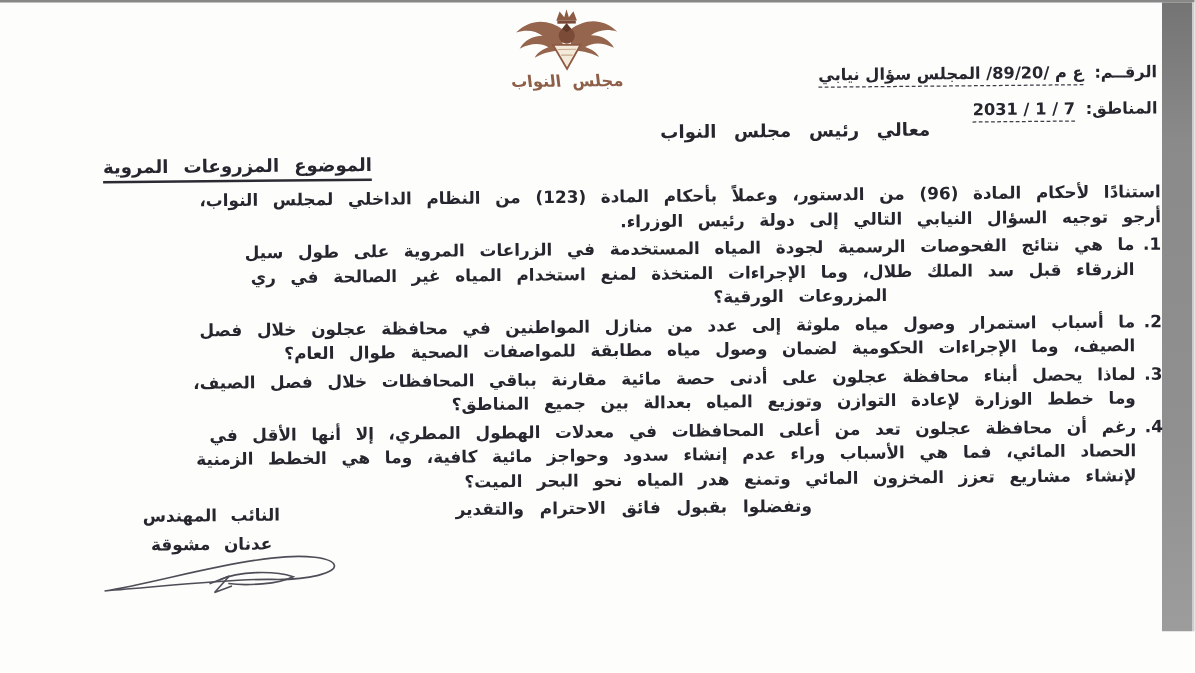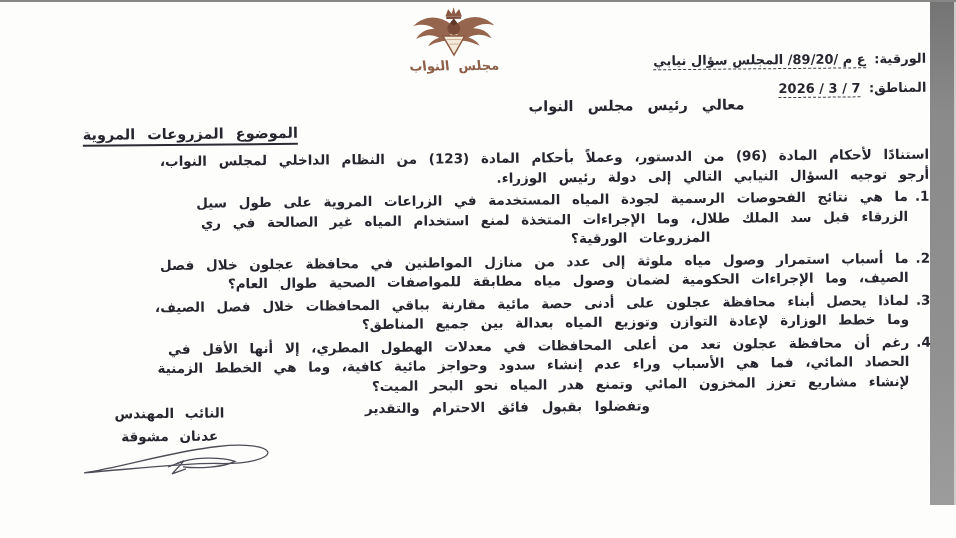--- a/index.html
+++ b/index.html
@@ -70,26 +70,26 @@
         <path d="M46,19 L50,14 L54,19 L50,22 Z" fill="#5f3828"></path>
 
         <path d="M38,33 L62,33 L50,54 Z" fill="#f3ead9" stroke="#8d5a44" stroke-width="1.6"></path>
         <path d="M42,37 L58,37 M45,42 L55,42" stroke="#c9a98e" stroke-width="1"></path>
       </svg>
       <div class="emblem-caption">مجلس النواب</div>
     </div>
 
     <div class="ref-block">
       <div>
-        <span class="lbl">الورقية:</span>
+        <span class="lbl">الرقــم:</span>
         <span class="dotted">ع م /89/20/ المجلس سؤال نيابي</span>
       </div>
       <div>
         <span class="lbl">المناطق:</span>
-        <span class="dotted">7 / 3 / 2026</span>
+        <span class="dotted">7 / 1 / 2031</span>
       </div>
     </div>
 
     <div class="salutation">معالي رئيس مجلس النواب</div>
     <div class="subject">
       <span>الموضوع المزروعات المروية</span>
     </div>
 
     <div class="body">
       <div class="intro">

